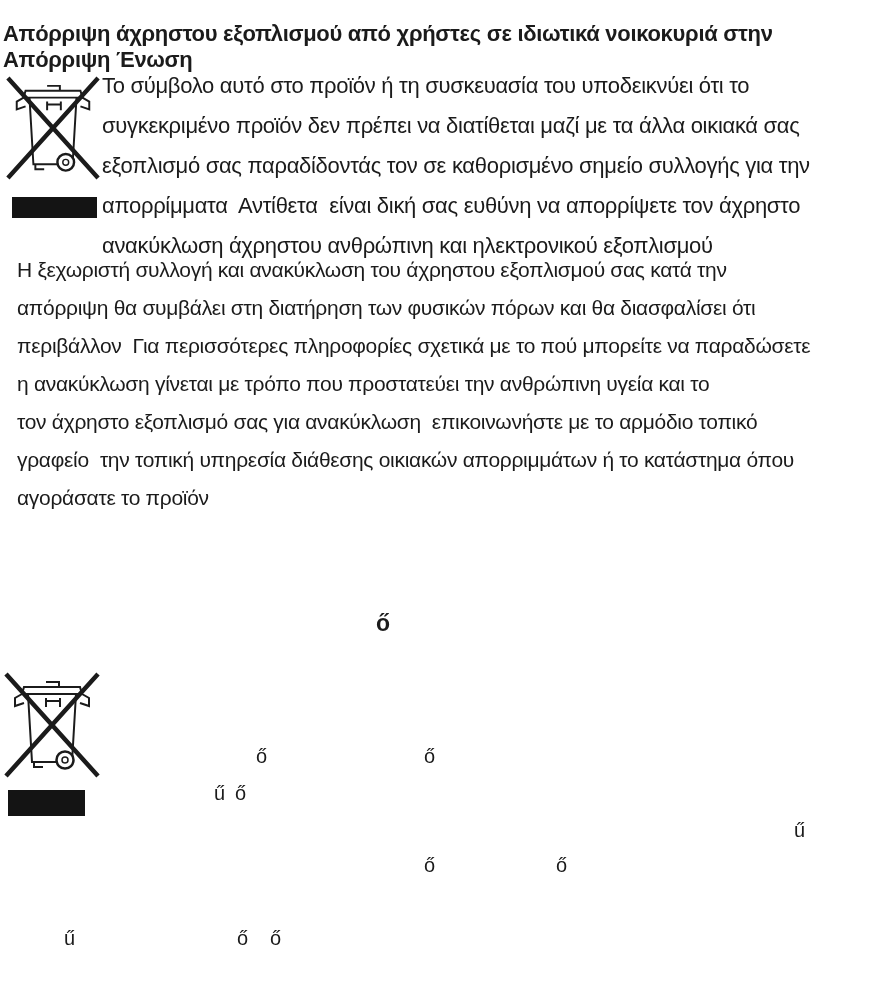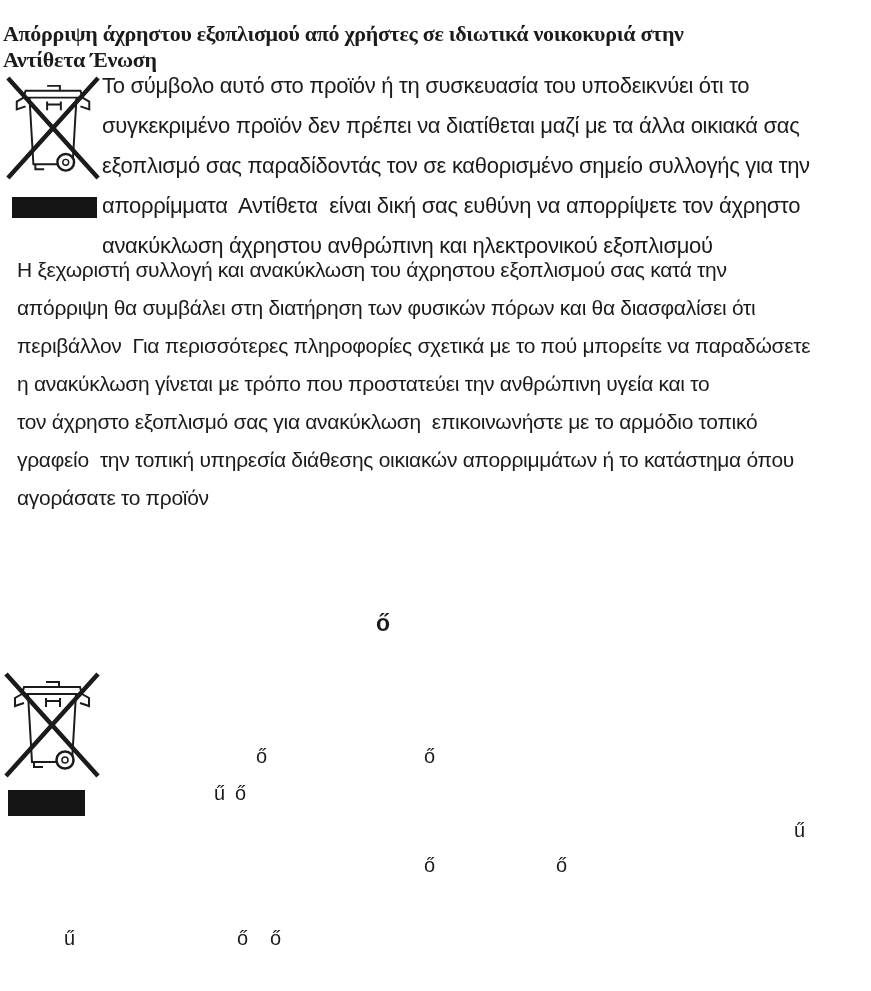--- a/index.html
+++ b/index.html
@@ -15,21 +15,21 @@
   .title {
     position: absolute;
     left: 3px; top: 6px;
     width: 860px;
     font-size: 22px;
     font-weight: bold;
     line-height: 26px;
     letter-spacing: -0.3px;
     color: #1b1b1b;
   }
-  .title .tline { display: block; white-space: pre; font-family: Liberation Serif, serif; }
+  .title .tline { display: block; white-space: pre; }
   .para { position: absolute; letter-spacing: -0.3px; }
   .para .pline { display: block; white-space: pre; }
   .para-indent {
     left: 102px; top: 66px;
     width: 766px;
     font-size: 22px;
     line-height: 40px;
   }
   .para-full {
     left: 17px; top: 251px;
@@ -59,21 +59,21 @@
     color: #1b1b1b;
   }
 </style>
 </head>
 <body>
 
 <div class="page">
 
   <h1 class="title">
     <span class="tline">Απόρριψη άχρηστου εξοπλισμού από χρήστες σε ιδιωτικά νοικοκυριά στην</span>
-    <span class="tline">Αντίθετα Ένωση</span>
+    <span class="tline">Απόρριψη Ένωση</span>
   </h1>
 
   <div class="weee weee1">
     <svg width="98" height="108" viewBox="0 0 100 110" fill="none" stroke="#1b1b1b">
       <path d="M44 12 h13 v5" stroke-width="2"></path>
       <polygon points="22,17 78,17 80,24 20,24" stroke-width="2"></polygon>
       <path d="M20 24 l-7 4 v8 l9 -3" stroke-width="2"></path>
       <path d="M80 24 l7 4 v8 l-9 -3" stroke-width="2"></path>
       <path d="M26 24 L30 92 L70 92 L74 24" stroke-width="2"></path>
       <path d="M44 28 v9 M58 28 v9 M44 31 h14" stroke-width="2"></path>

